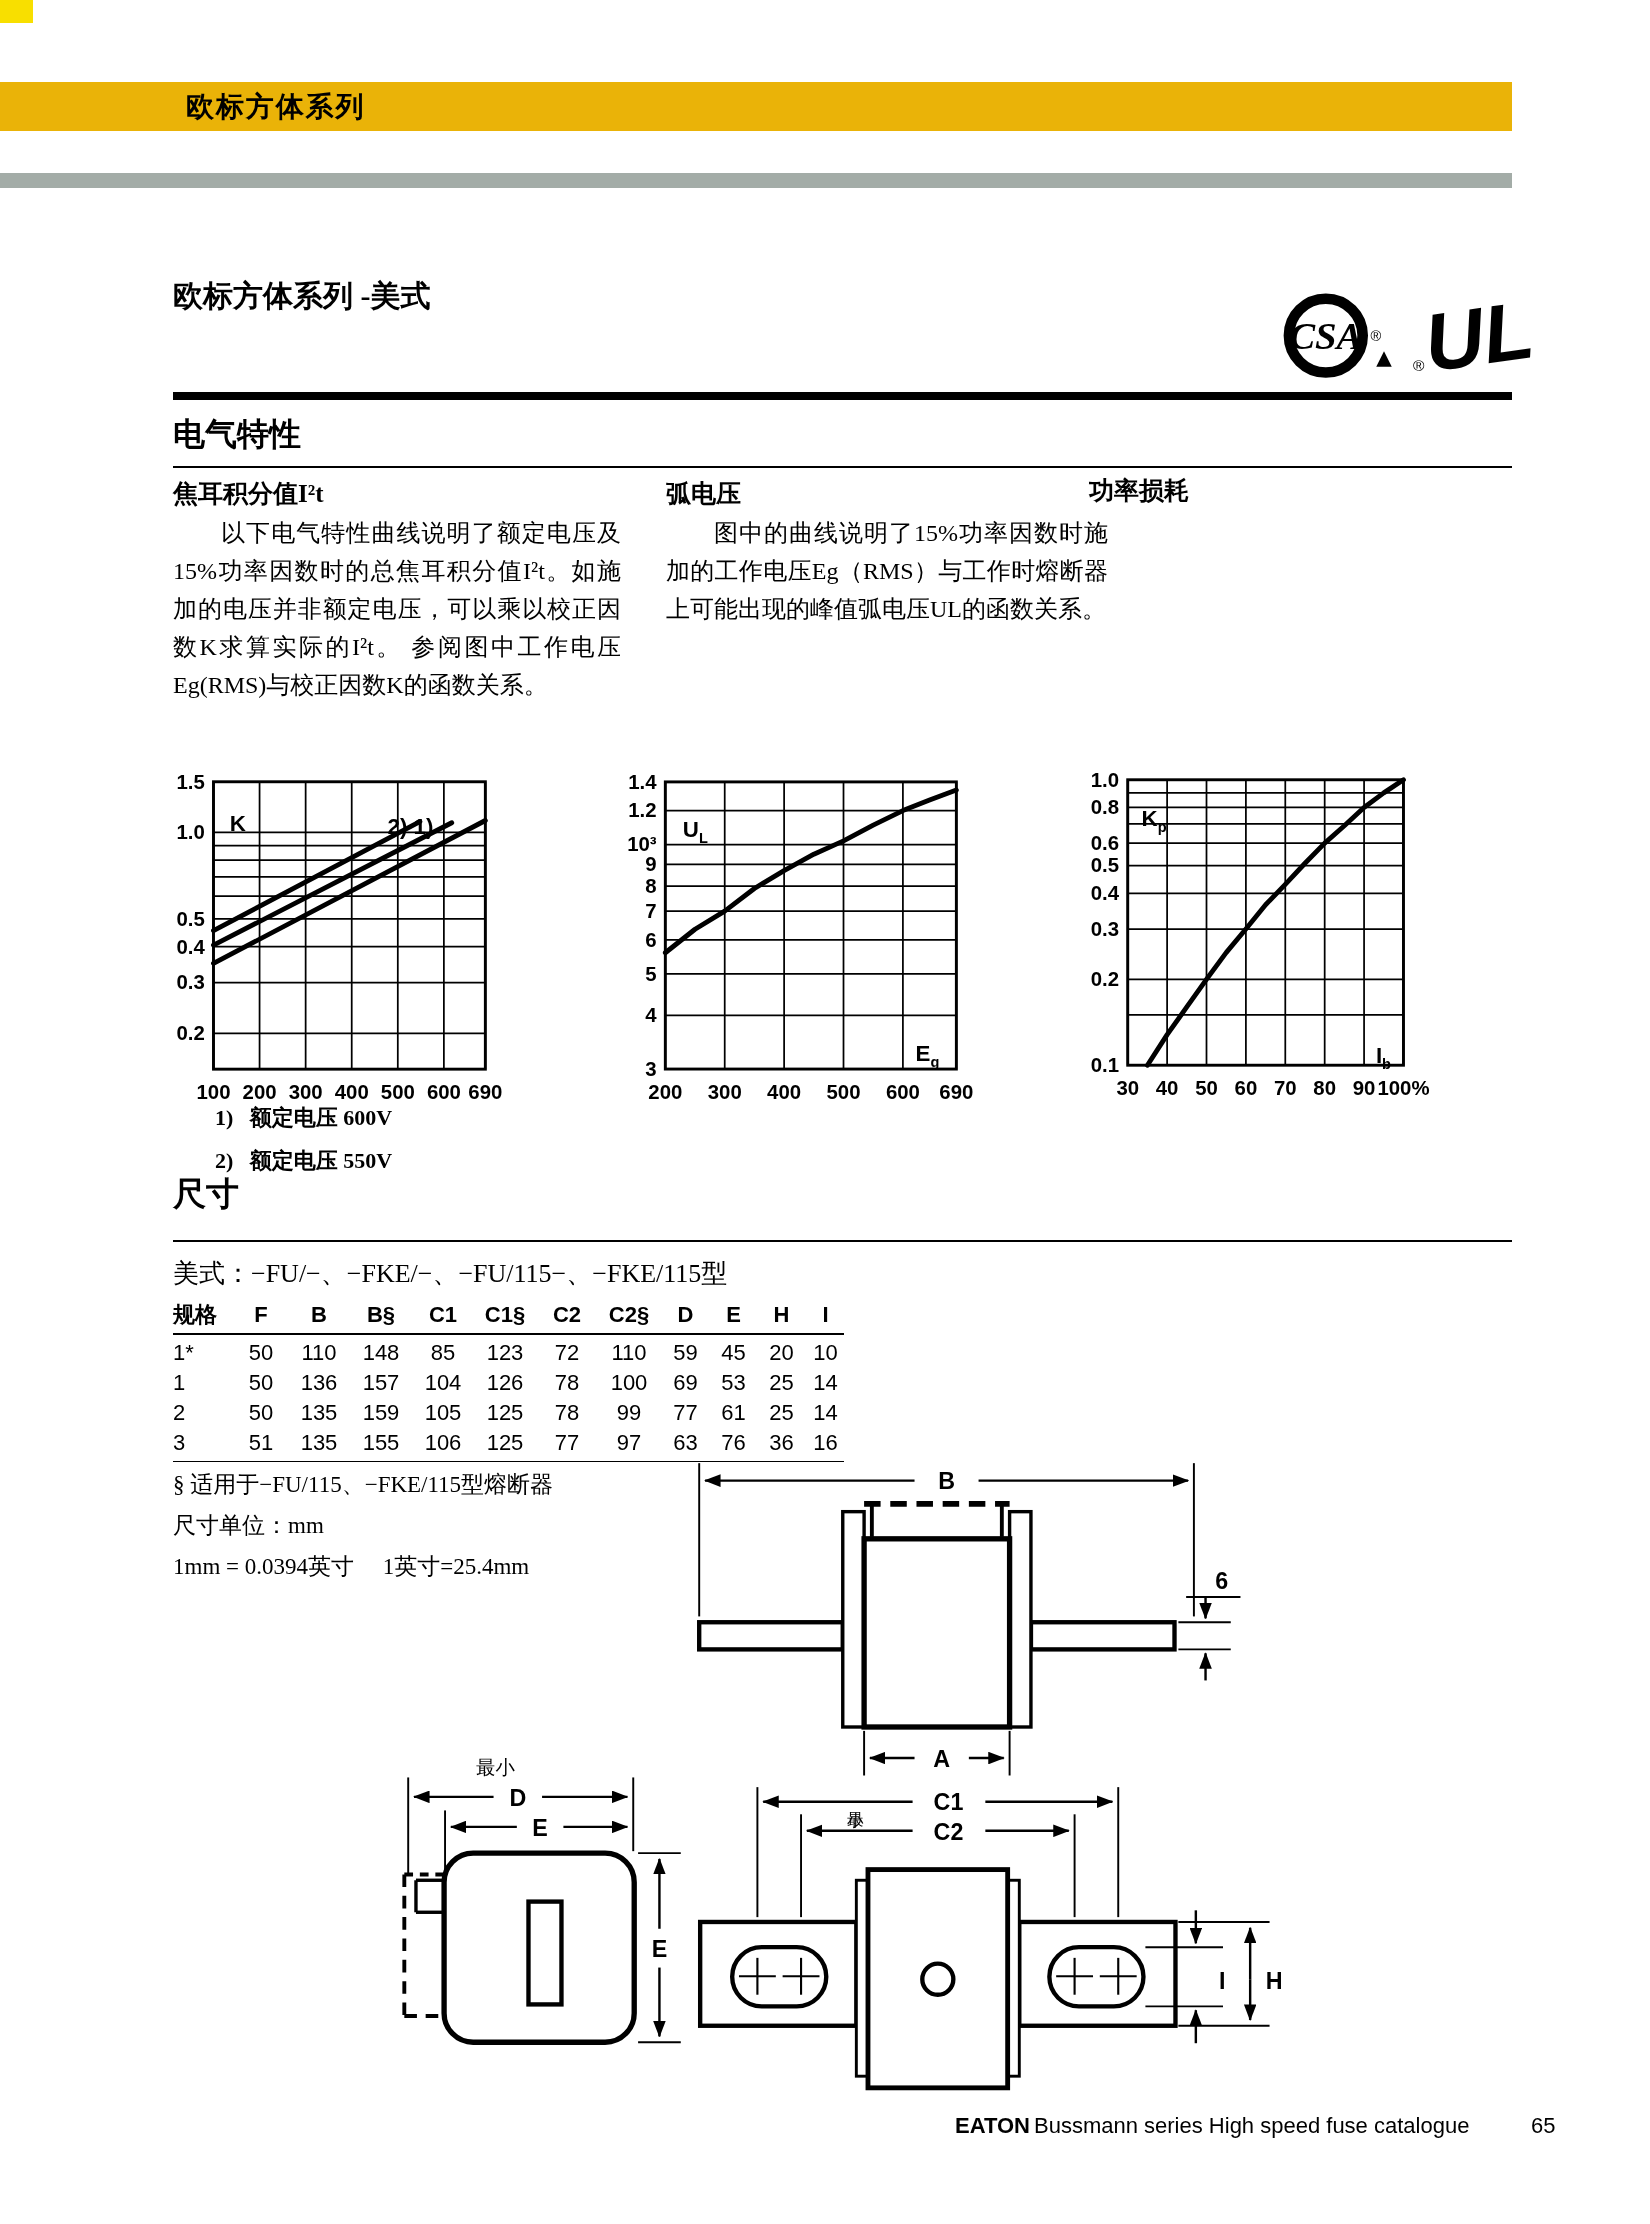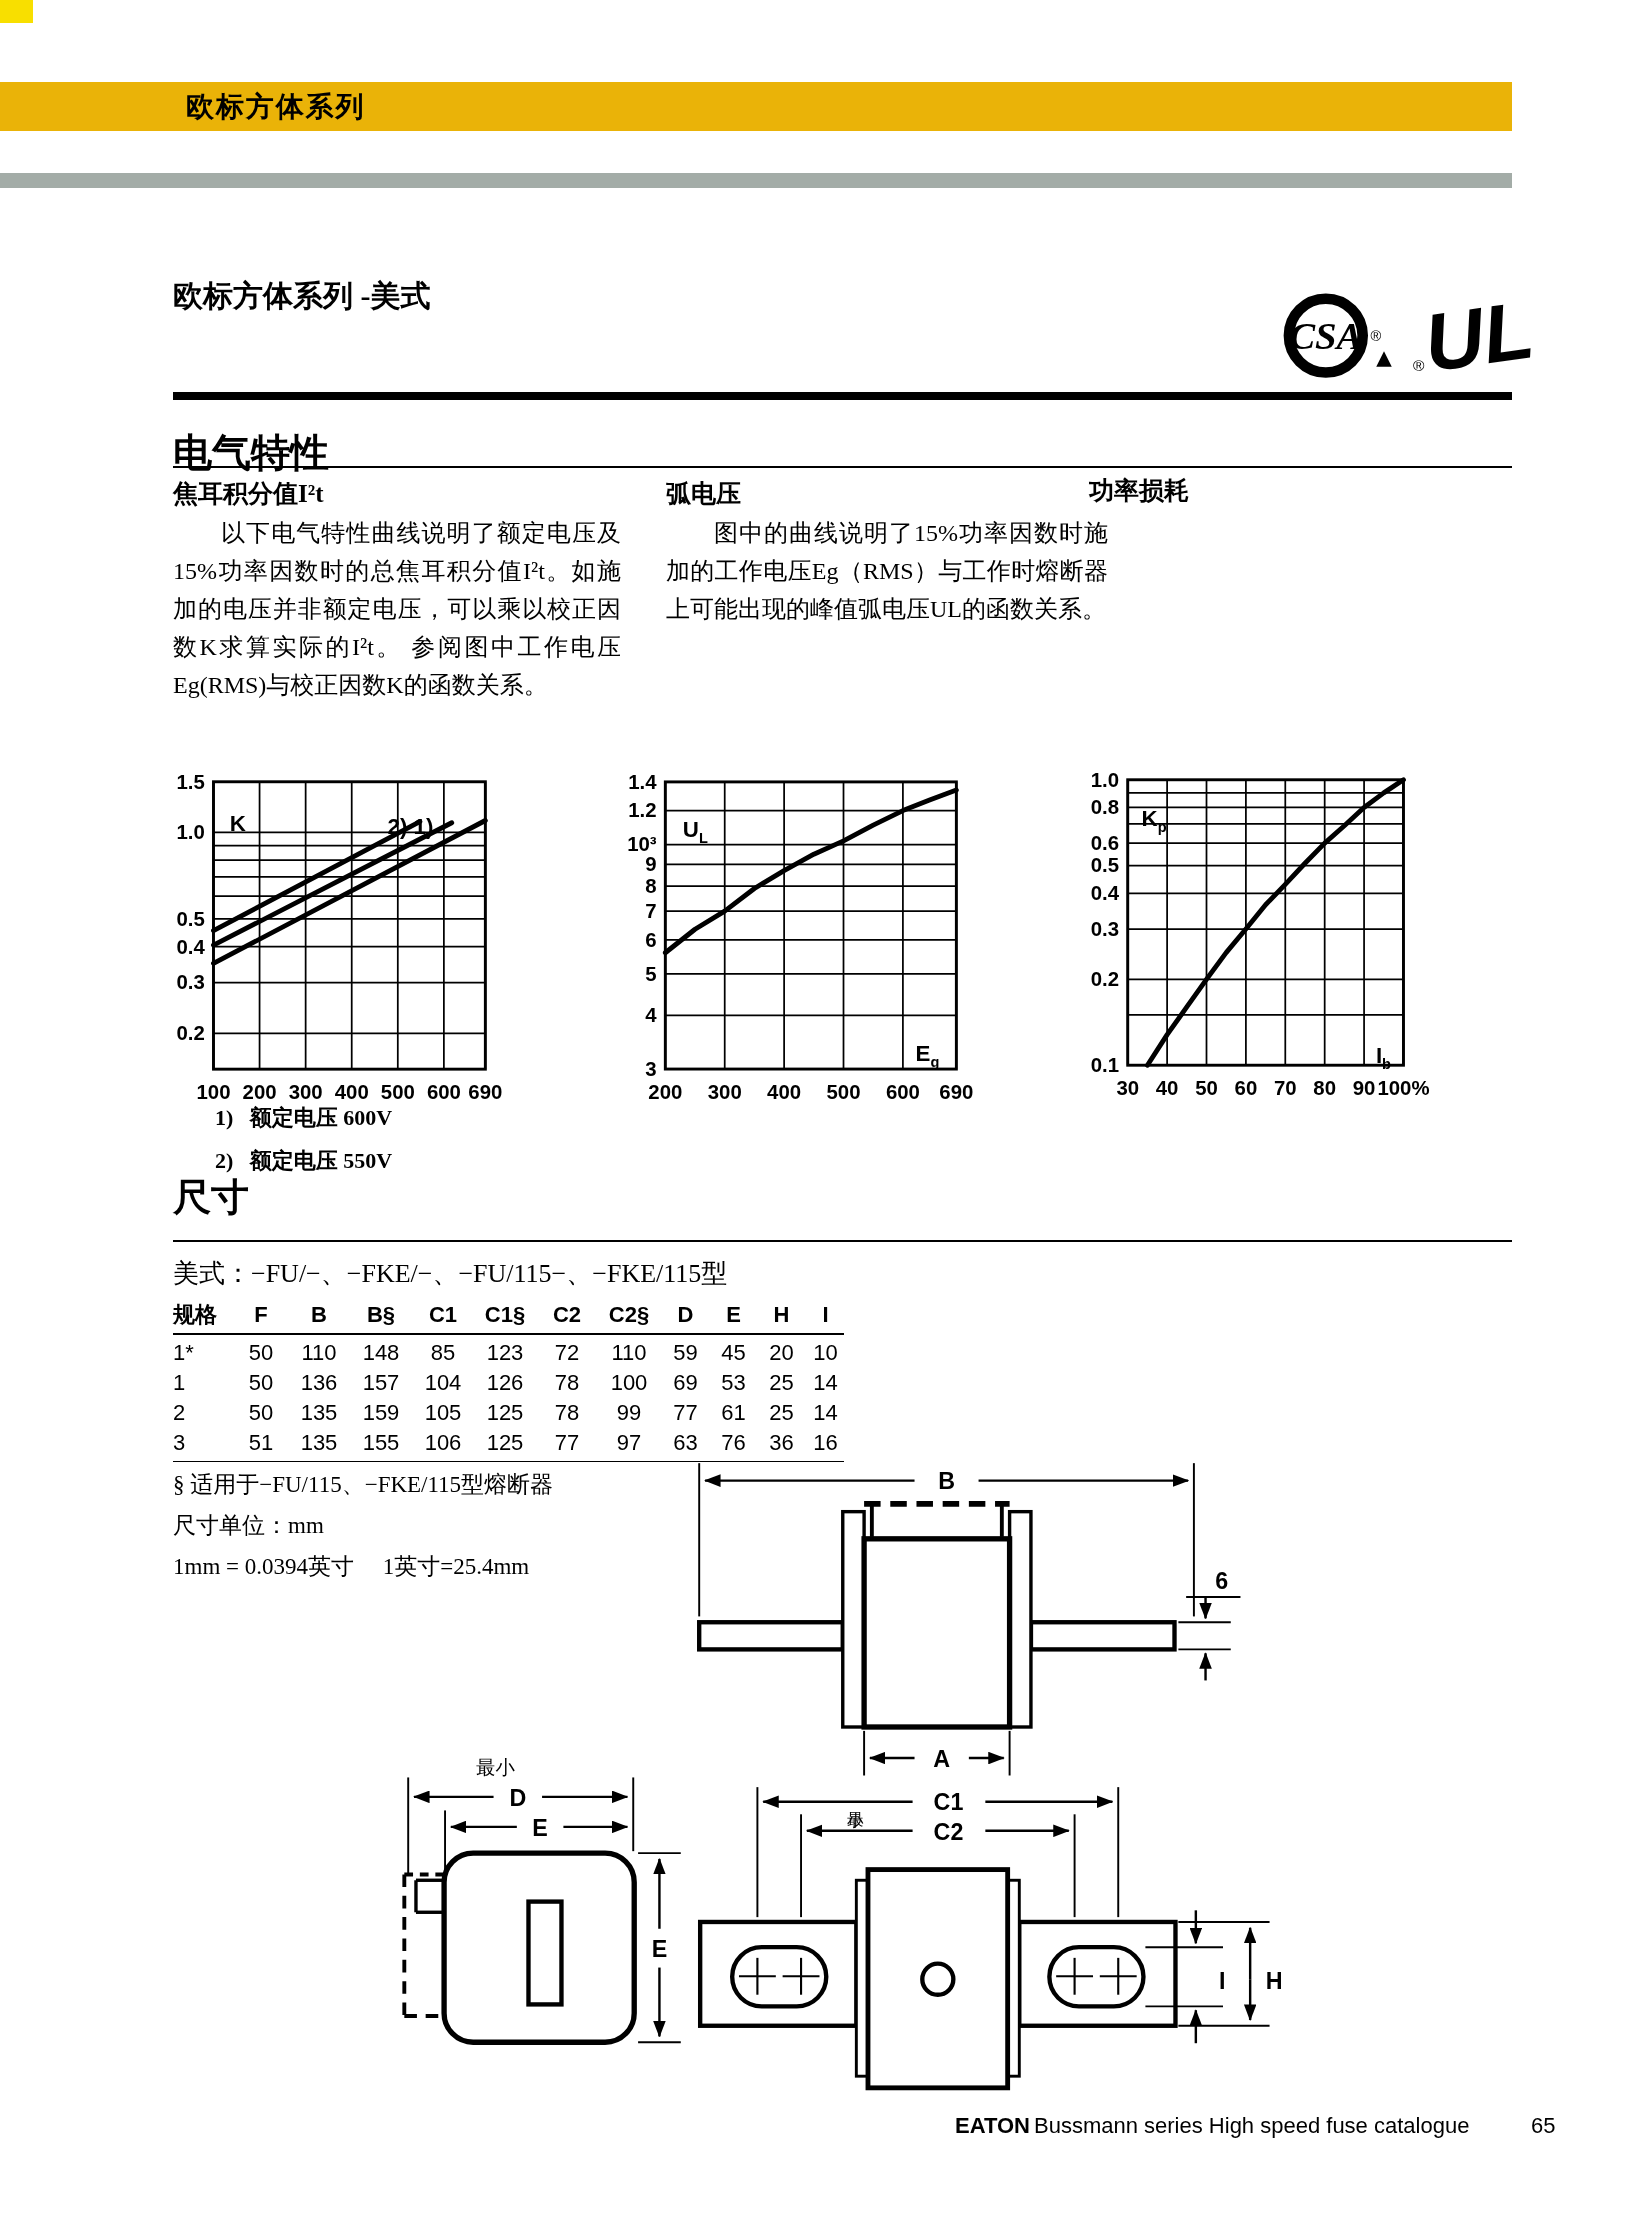--- a/index.html
+++ b/index.html
@@ -8,36 +8,36 @@
   .corner-mark{position:absolute;left:0;top:0;width:33px;height:23px;background:#F8DF00;}
   .yellow-band{position:absolute;left:0;top:82px;width:1512px;height:49px;background:#eab308;display:flex;align-items:center;}
   .yellow-band span{margin-left:186px;font:700 28px "Liberation Sans",sans-serif;letter-spacing:1.9px;}
   .gray-band{position:absolute;left:0;top:173px;width:1512px;height:14.6px;background:#A3ACA7;}
   
   .subtitle{position:absolute;left:173px;top:276px;font:700 30px "Liberation Serif","DejaVu Serif",serif;}
   .big-title{position:absolute;left:171px;top:320px;display:flex;gap:72px;font:700 47px "Liberation Sans",sans-serif;letter-spacing:-1px;}
   .logos{position:absolute;left:1279px;top:291px;width:243px;height:97px;}
   .rule-thick{position:absolute;left:173px;top:392px;width:1339px;height:7.8px;background:#000;}
   .sec-heading{position:absolute;left:173px;font-family:"Liberation Serif","DejaVu Serif",serif;font-weight:700;}
-  .h-elec{top:426px;font-size:39px;}
+  .h-elec{top:413px;font-size:32px;}
   .rule-thin{position:absolute;left:173px;width:1339px;height:1.9px;background:#000;}
   .r-elec{top:466px;}
   
   .col-h{position:absolute;top:477px;font:700 25px "Liberation Serif","DejaVu Serif",serif;}
   .col-b{position:absolute;top:514px;font:400 24px "Liberation Serif","DejaVu Serif",serif;line-height:38px;text-align:justify;text-indent:2em;}
   .c1{left:173px;width:448px;}
   .c2{left:637px;width:442px;margin-left:29px;}
   .c3{left:1089px;width:423px;}
   
   .chart{position:absolute;overflow:visible;}
   .chart text.tick{font:700 21px "Liberation Sans",sans-serif;fill:#000;}
   .chart text.ann{font:700 23px "Liberation Sans",sans-serif;fill:#000;}
   .fnote{position:absolute;left:215px;font:700 22px "Liberation Serif","DejaVu Serif",serif;white-space:pre;}
   
-  .h-dim{top:1172px;font-size:38px;}
+  .h-dim{top:1172px;font-size:33px;}
   .r-dim{top:1240px;}
   .series-line{position:absolute;left:173px;top:1256px;font:400 26px "Liberation Serif","DejaVu Serif",serif;}
   .dim-table{position:absolute;left:173px;top:1300px;width:679px;}
   .t-row{display:flex;font:400 22px "Liberation Sans",sans-serif;height:30px;align-items:center;}
   .t-head .t-row,.t-row.head{font-weight:700;}
   .t-row span{display:block;text-align:center;}
   .t-row span:nth-child(1){width:60px;text-align:left;}
   .t-row span:nth-child(2){width:56px;}
   .t-row span:nth-child(3){width:60px;}
   .t-row span:nth-child(4){width:64px;}

